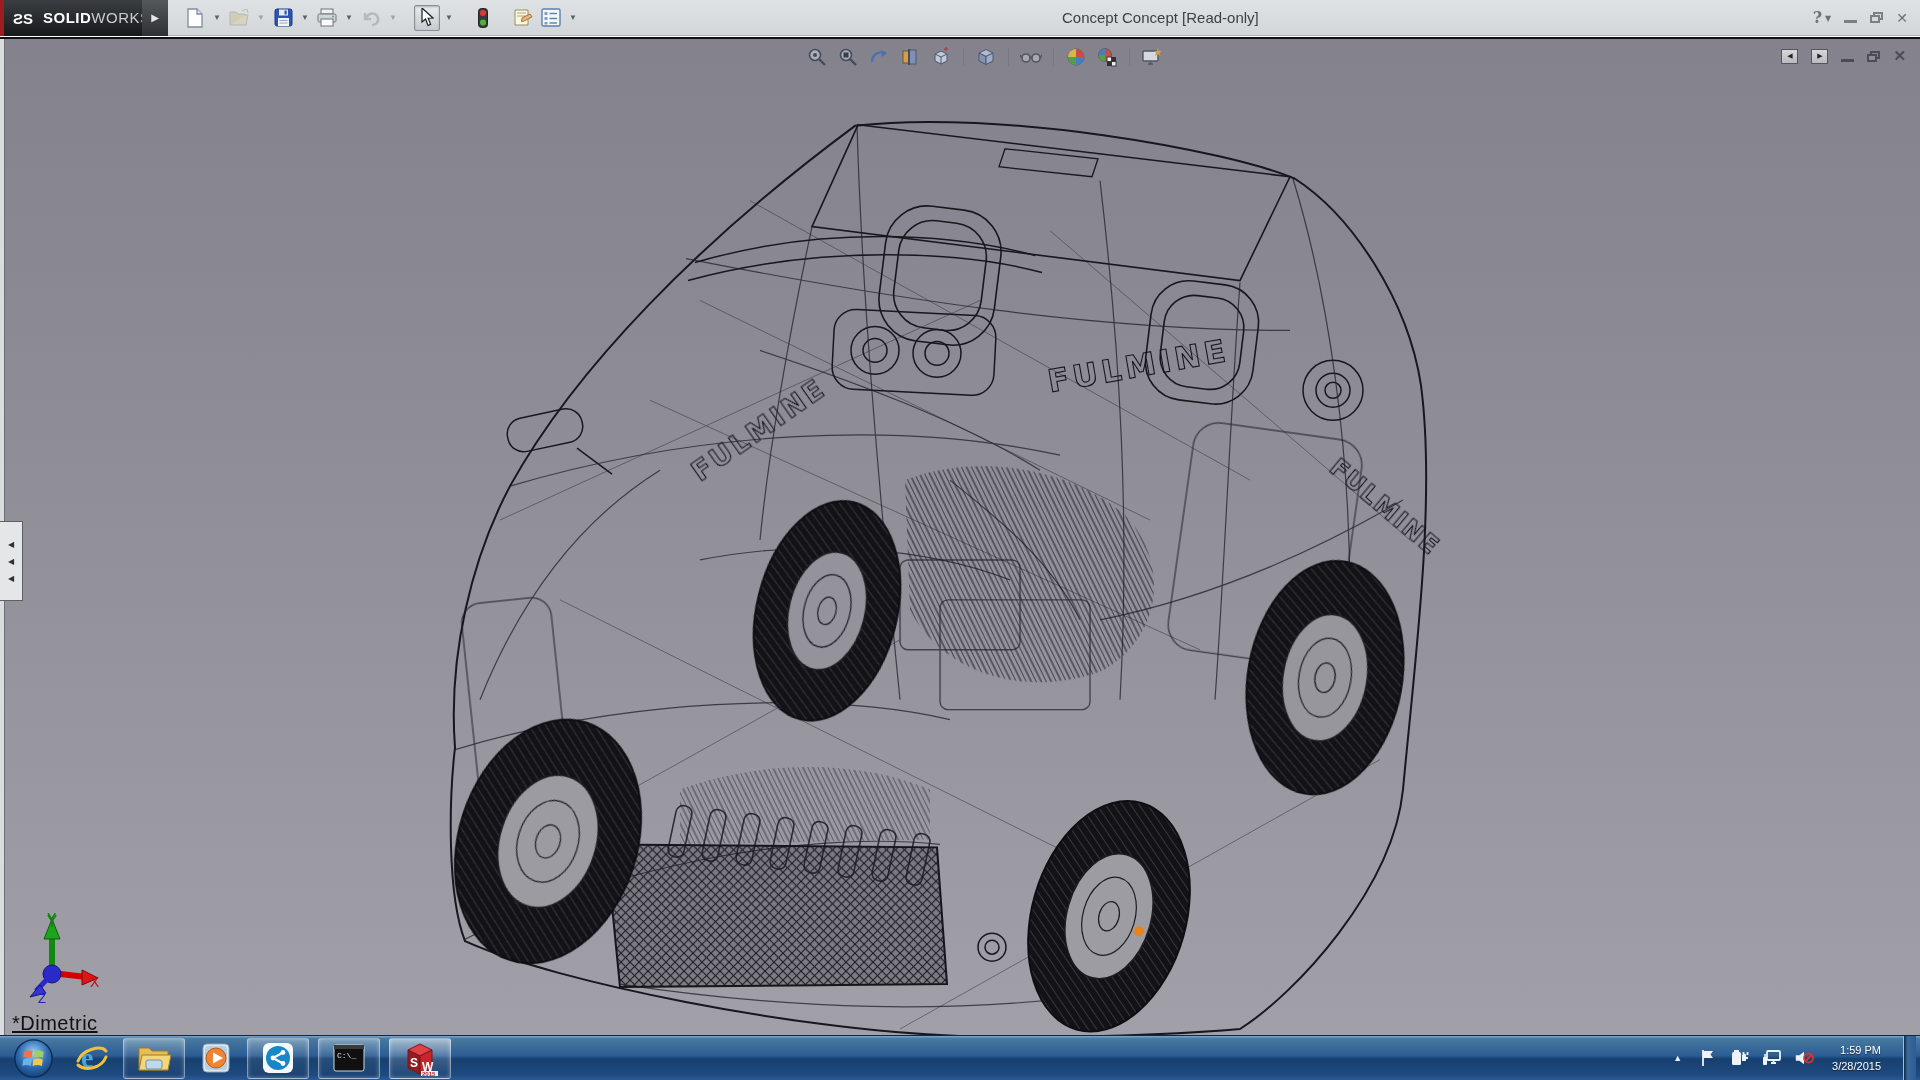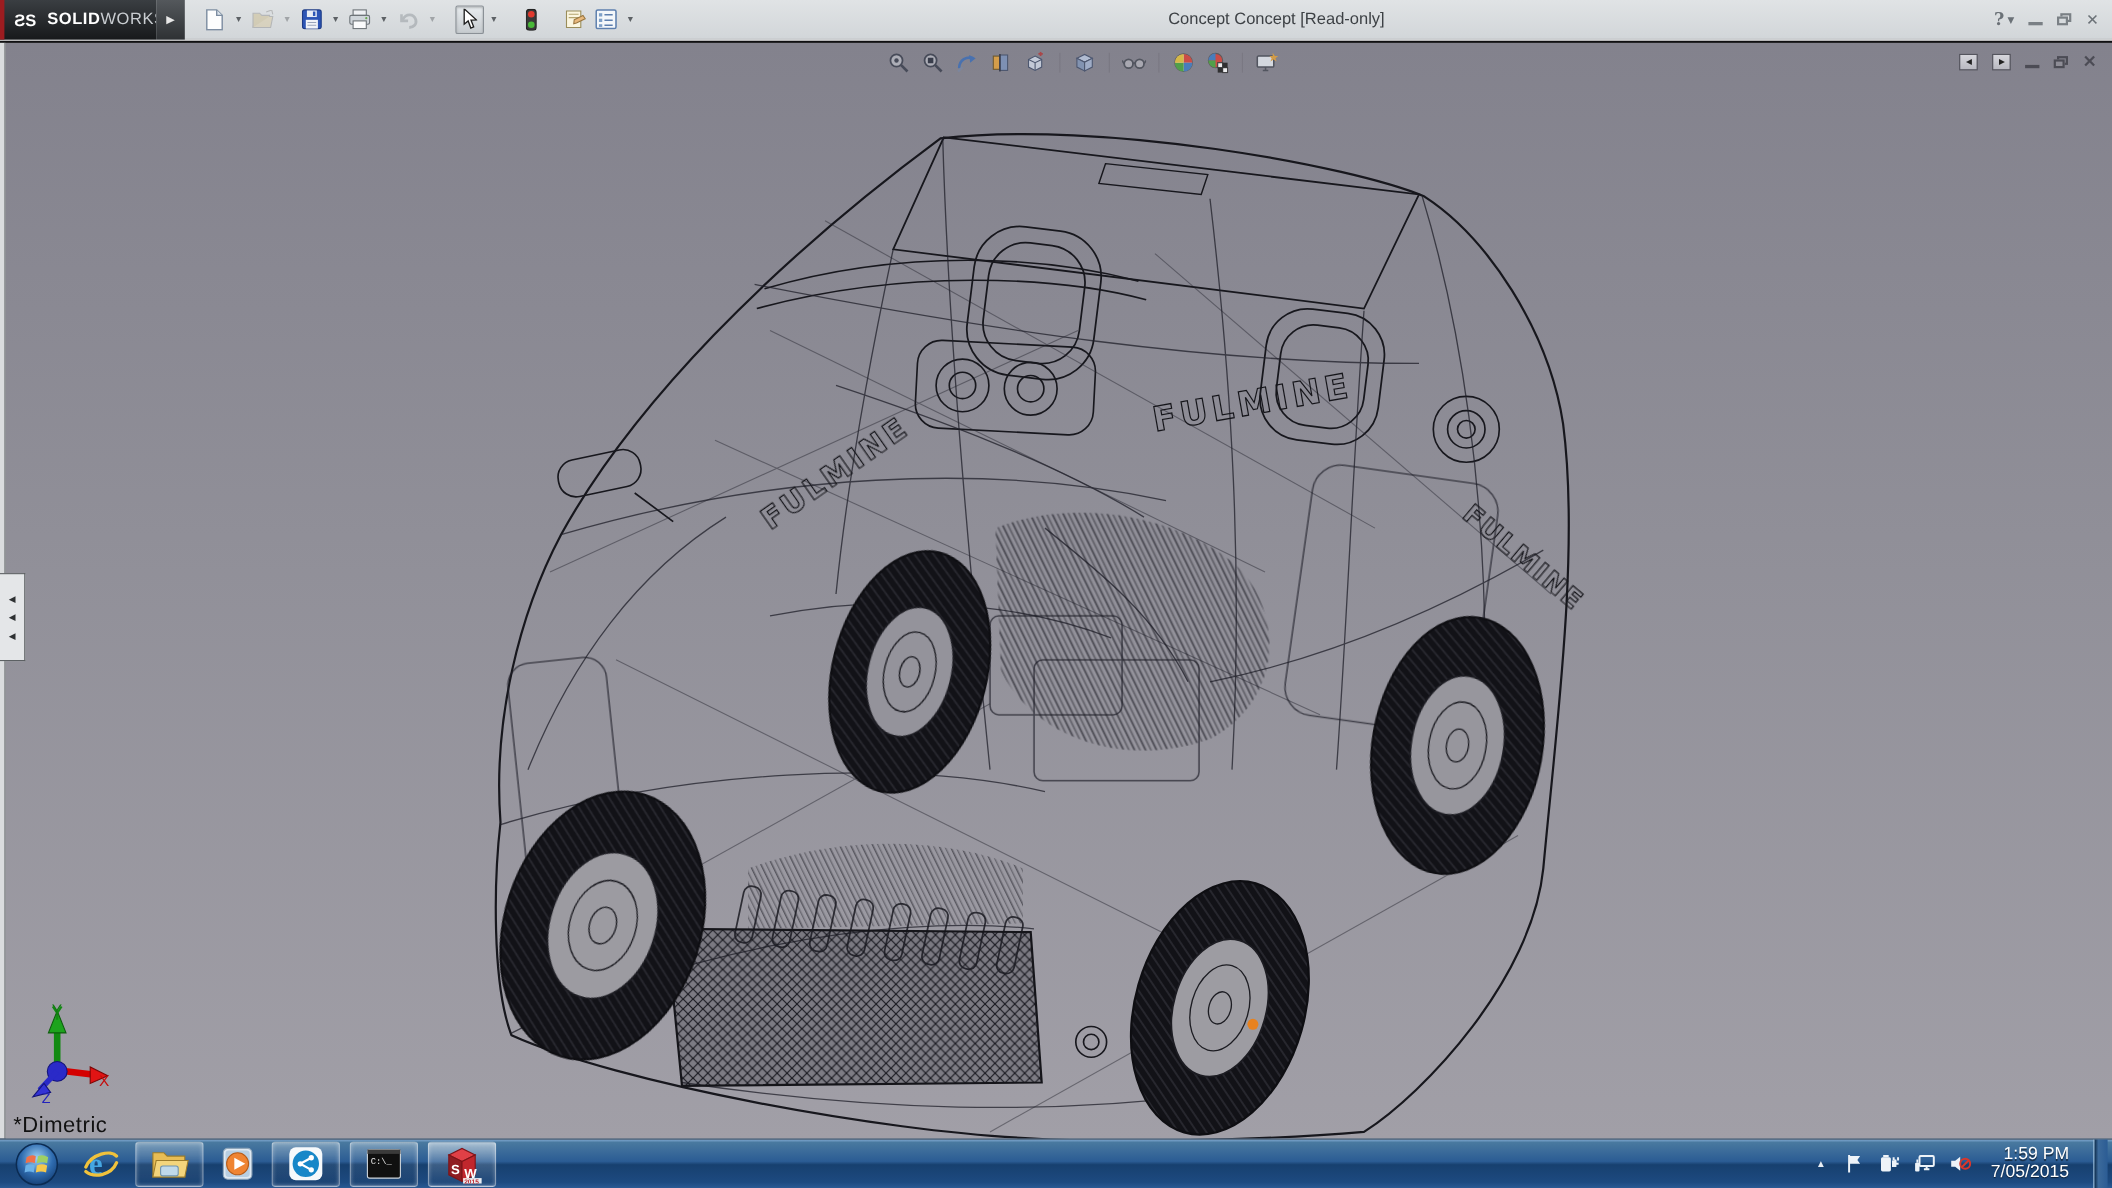--- a/index.html
+++ b/index.html
@@ -63,39 +63,39 @@
   .pane-sq { width:17px; height:15px; background:linear-gradient(#d6d6dc,#b9b9c1);
     border:1px solid #55555e; display:flex; align-items:center; justify-content:center;
     font-size:7px; color:#222; }
   .doc-min { width:13px; height:3px; background:#4c4c55; margin-top:9px; }
   .doc-restore { position:relative; width:13px; height:11px; }
   .doc-restore .r1 { position:absolute; right:0; top:0; width:10px; height:8px; border:2px solid #4c4c55; }
   .doc-restore .r2 { position:absolute; left:0; bottom:0; width:10px; height:8px;
     border:2px solid #4c4c55; background:#8e8d96; }
   .doc-close { font-size:15px; font-weight:bold; }
   .view-label { position:absolute; left:12px; bottom:0px; font-size:20px; color:#111;
-    letter-spacing:.5px; }
+    letter-spacing:.5px;text-decoration:underline; }
   .triad { position:absolute; left:24px; top:872px; }
   .model-svg { position:absolute; inset:0; width:100%; height:100%; }
 
   
   .taskbar { position:absolute; left:0; right:0; bottom:0; height:45px;
     background:linear-gradient(#7ea6cf 0%, #49799f 6%, #2b5c94 45%, #17406f 52%, #1d4a80 88%, #2a5a94 100%);
     border-top:1px solid #0c2947; display:flex; align-items:center; }
   .start-orb { margin-left:13px; flex:none; width:41px; height:41px; }
   .task-icons { display:flex; align-items:center; margin-left:16px; gap:9px; height:45px; }
   .task-btn { width:44px; height:40px; display:flex; align-items:center; justify-content:center; }
   .task-btn.open { width:62px; border:1px solid rgba(255,255,255,.45); border-radius:3px;
     background:linear-gradient(rgba(255,255,255,.28),rgba(255,255,255,.08) 45%, rgba(0,0,0,.12));
     box-shadow:inset 0 0 4px rgba(255,255,255,.35); height:41px; }
   .task-btn.active { background:linear-gradient(rgba(255,255,255,.5),rgba(255,255,255,.18) 45%, rgba(0,0,0,.08)); }
   .tray { margin-left:auto; display:flex; align-items:center; gap:12px; padding-right:4px; height:45px; }
   .tray-chevron { color:#e9eef4; font-size:9px; padding:0 4px; }
   .tray-ic { width:20px; height:20px; display:flex; align-items:center; justify-content:center; }
-  .clock { text-align:right; color:#fff; font-size:16px; line-height:16px;
+  .clock { text-align:right; color:#fff; font-size:11px; line-height:16px;
     text-shadow:0 1px 1px rgba(0,0,0,.6); padding:0 8px 0 6px; }
   .show-desktop { width:13px; height:45px; margin-left:2px;
     background:linear-gradient(90deg,#0c2947,#3c6a9b 30%,#2b5c94);
     border-left:1px solid #9fc0dd; }
 </style>
 </head>
 <body>
 
 <div class="titlebar">
   <div class="edge-red"></div>
@@ -576,17 +576,17 @@
     </div>
     <div class="tray-ic">
       <svg width="22" height="18" viewBox="0 0 22 18">
         <path d="M2,6 L6,6 L11,2 L11,16 L6,12 L2,12 Z" fill="#eef3f8"></path>
         <circle cx="16" cy="9" r="5" fill="none" stroke="#d8372c" stroke-width="2"></circle>
         <line x1="12.5" y1="12.5" x2="19.5" y2="5.5" stroke="#d8372c" stroke-width="2"></line>
       </svg>
     </div>
     <div class="clock">
       <div>1:59 PM</div>
-      <div>7/05/2015</div>
+      <div>3/28/2015</div>
     </div>
     <div class="show-desktop"></div>
   </div>
 </div>
 
 </body></html>

